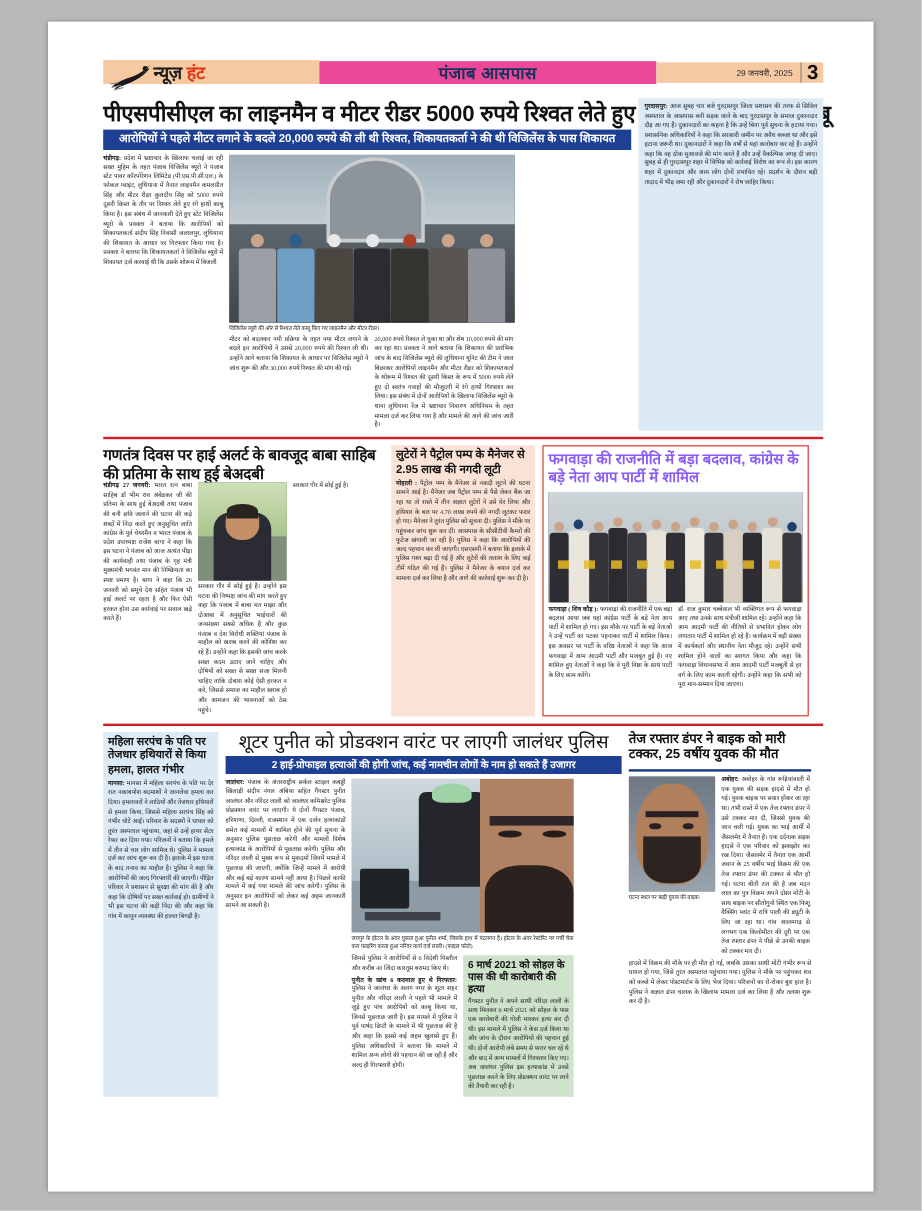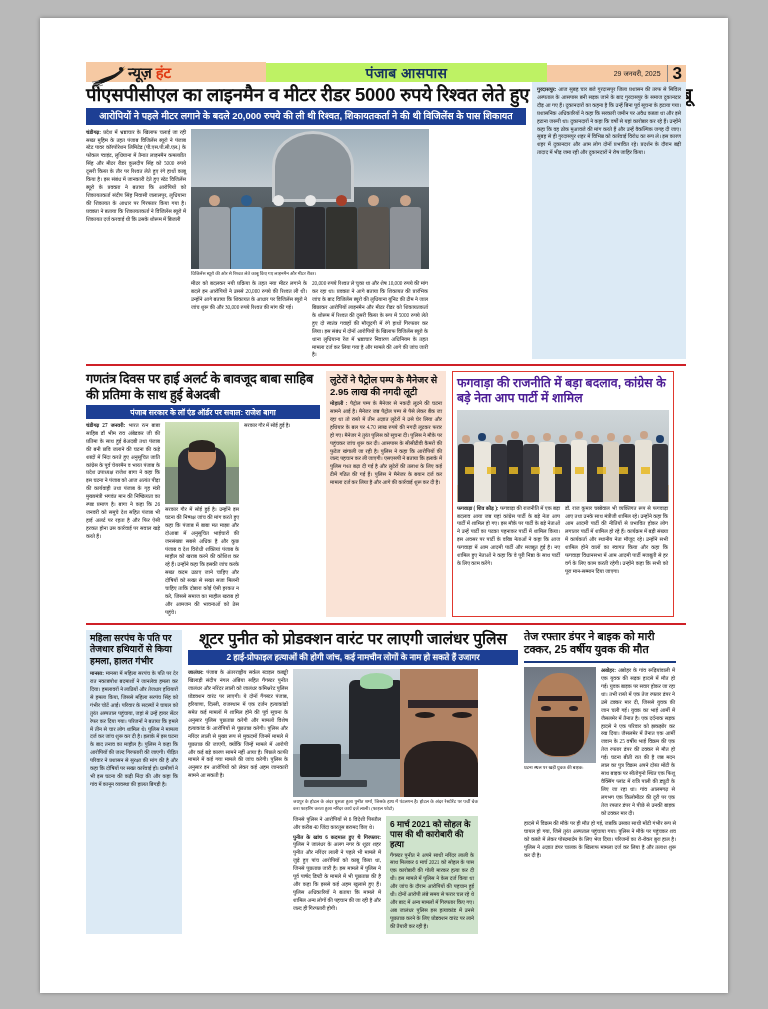--- a/index.html
+++ b/index.html
@@ -17,36 +17,36 @@
     overflow:hidden;
   }
   .inner{
     position:absolute;left:46px;top:20px;
     width:600px;height:935px;
   }
 
   
   .masthead{
     position:relative;height:44px;width:600px;
-    display:flex;align-items:flex-end;
+    display:flex;align-items:center;
   }
   .mh-left{
     width:180px;background:#f6c9a3;position:relative;
     display:flex;align-items:center;
   }
   .mh-logo{
     position:absolute;left:4px;top:1px;width:40px;height:26px;
   }
   .mh-brand{
     margin-left:42px;font-family:"Liberation Sans",sans-serif;
     font-weight:bold;font-size:15px;color:#1b1b1b;letter-spacing:-.2px;
   }
   .mh-brand .hl{color:#e03a14;}
   .mh-mid{
-    flex:1;background:#bef264;display:flex;align-items:center;justify-content:center;
+    flex:1;background:#ec4899;display:flex;align-items:center;justify-content:center;
   }
   .mh-mid span{
     font-family:"Liberation Sans",sans-serif;font-weight:bold;font-size:14px;
     color:#15315e;letter-spacing:.4px;
   }
   .mh-right{
     width:135px;background:#f6c9a3;display:flex;align-items:center;justify-content:flex-end;
     padding-right:4px;gap:6px;
   }
   .mh-date{font-size:7px;color:#222;font-family:"Liberation Sans",sans-serif;}
@@ -103,42 +103,42 @@
   .per .hd{width:11px;height:11px;border-radius:50%;background:#c9a48a;margin-bottom:1px;}
   .per .bd{width:100%;height:62px;border-radius:3px 3px 0 0;}
 
   
   .r2{display:flex;gap:6px;}
   .r2a{width:234px;}
   .r2b{width:120px;background:#fae3d6;padding:3px 4px;box-sizing:border-box;}
   .r2c{width:222px;border:1px solid #e0382e;padding:4px;box-sizing:border-box;}
   .r2a-head{font-size:12.8px;line-height:1.2;}
   .r2b-head{font-family:"Liberation Sans",sans-serif;font-weight:bold;font-size:9.5px;line-height:1.2;color:#111;}
-  .r2c-head{font-family:"Liberation Sans",sans-serif;font-weight:bold;font-size:12.4px;line-height:1.18;color:#4c1d95;}
+  .r2c-head{font-family:"Liberation Sans",sans-serif;font-weight:bold;font-size:12.4px;line-height:1.18;color:#8b5cf6;}
   .pinkbar{
     background:#1d3f94;color:#fff;text-align:center;font-size:7.6px;padding:2px;
     font-family:"Liberation Sans",sans-serif;font-weight:bold;margin:3px 0;
   }
   .r2a-cols{display:flex;gap:5px;}
   .r2a-c{width:74px;}
   .portrait{width:74px;height:82px;background:#7f8f7b;position:relative;overflow:hidden;}
   .portrait .fld{position:absolute;left:0;right:0;top:0;height:55%;background:linear-gradient(#cfe0b8,#a9c48c);}
   .portrait .man{position:absolute;left:18%;bottom:0;width:64%;height:70%;background:#2b2b33;border-radius:14px 14px 0 0;}
   .portrait .face{position:absolute;left:31%;bottom:42%;width:38%;height:34%;background:#c58f68;border-radius:45%;}
   .r2c-photo{width:212px;height:92px;}
   .r2c-cols{display:flex;gap:5px;margin-top:3px;}
   .r2c-c{width:103px;}
 
   
   .r3{display:flex;gap:6px;}
   .r3a{width:96px;background:#dceaf5;padding:3px 4px;box-sizing:border-box;}
   .r3b{width:330px;}
   .r3c{width:152px;}
   .r3a-head{font-family:"Liberation Sans",sans-serif;font-weight:bold;font-size:9.2px;line-height:1.25;color:#111;}
-  .r3b-head{font-family:"Liberation Sans",sans-serif;font-weight:bold;font-size:15.5px;line-height:1.1;color:#111;text-align:center;white-space:nowrap;}
+  .r3b-head{font-family:"Liberation Sans",sans-serif;font-weight:normal;font-size:15.5px;line-height:1.1;color:#111;text-align:center;white-space:nowrap;}
   .r3c-head{font-family:"Liberation Sans",sans-serif;font-weight:bold;font-size:11px;line-height:1.25;color:#111;}
   .r3b-cols{display:flex;gap:5px;margin-top:4px;}
   .r3b-c{width:100px;}
   .r3b-photo{width:185px;height:128px;background:#b9c6cc;position:relative;overflow:hidden;}
   .r3c-cols{display:flex;gap:5px;margin-top:3px;}
   .greenbox{background:#cfe3cc;padding:3px 4px;margin-top:3px;}
   .greenbox h4{margin:0 0 2px;font-family:"Liberation Sans",sans-serif;font-weight:bold;font-size:8.4px;line-height:1.22;color:#111;}
   .mug{width:72px;height:96px;background:#8a8f96;position:relative;overflow:hidden;}
   .mug .bgx{position:absolute;inset:0;background:linear-gradient(#6f7782,#9aa3ad);}
   .mug .fc{position:absolute;left:8%;top:6%;width:84%;height:88%;background:#b07f5c;border-radius:46% 46% 40% 40%;}
@@ -228,21 +228,20 @@
       <div class="body-txt"><b>गुरदासपुर:</b> <span>आज सुबह चार बजे गुरदासपुर जिला प्रशासन की तरफ से सिविल अस्पताल के आसपास बनी सड़क जाने के बाद गुरदासपुर के समाज दुकानदार दौड़ आ गए हैं। दुकानदारों का कहना है कि उन्हें बिना पूर्व सूचना के हटाया गया। प्रशासनिक अधिकारियों ने कहा कि सरकारी जमीन पर अवैध कब्जा था और इसे हटाना जरूरी था। दुकानदारों ने कहा कि वर्षों से यहां कारोबार कर रहे हैं। उन्होंने कहा कि वह ठोक मुआवजे की मांग करते हैं और उन्हें वैकल्पिक जगह दी जाए। सुबह से ही गुरदासपुर शहर में विभिन्न को कार्रवाई विरोध का रूप ले। इस कारण शहर में दुकानदार और आम लोग दोनों प्रभावित रहे। प्रदर्शन के दौरान बड़ी तादाद में भीड़ जमा रही और दुकानदारों ने रोष जाहिर किया।</span></div>
     </div>
   </div>
 
   <div class="rule-red"></div>
 
   <div class="r2">
 
     <div class="r2a">
       <div class="hl-main r2a-head">गणतंत्र दिवस पर हाई अलर्ट के बावजूद बाबा साहिब की प्रतिमा के साथ हुई बेअदबी</div>
-      <div class="pinkbar">पंजाब सरकार के लॉ एंड ऑर्डर पर सवाल: राजेश बागा</div>
       <div class="r2a-cols">
         <div class="r2a-c">
           <div class="body-txt"><b>चंडीगढ़ 27 जनवरी:</b> <span>भारत रत्न बाबा साहिब डॉ भीम राव अंबेडकर जी की प्रतिमा के साथ हुई बेअदबी तथा पंजाब की बनी छवि जलाने की घटना की कड़े शब्दों में निंदा करते हुए अनुसूचित जाति कांग्रेस के पूर्व चेयरमैन व भारत पंजाब के प्रदेश उपाध्यक्ष राजेश बागा ने कहा कि इस घटना ने पंजाब को आज अत्यंत पीड़ा की कार्यवाही तथा पंजाब के गृह मंत्री मुख्यमंत्री भगवंत मान की निष्क्रियता का स्पष्ट प्रमाण है। बागा ने कहा कि 26 जनवरी को समूचे देश सहित पंजाब भी हाई अलर्ट पर रहता है और फिर ऐसी हरकत होना उस कार्रवाई पर सवाल खड़े करते हैं।</span></div>
         </div>
         <div class="r2a-c">
           <div class="portrait">
             <div class="fld"></div>
                 <div class="man"></div>
                 <div class="face"></div>
             <div style="position:absolute;left:33%;bottom:64%;width:34%;height:14%;background:#2a2420;border-radius:50% 50% 0 0;"></div>

